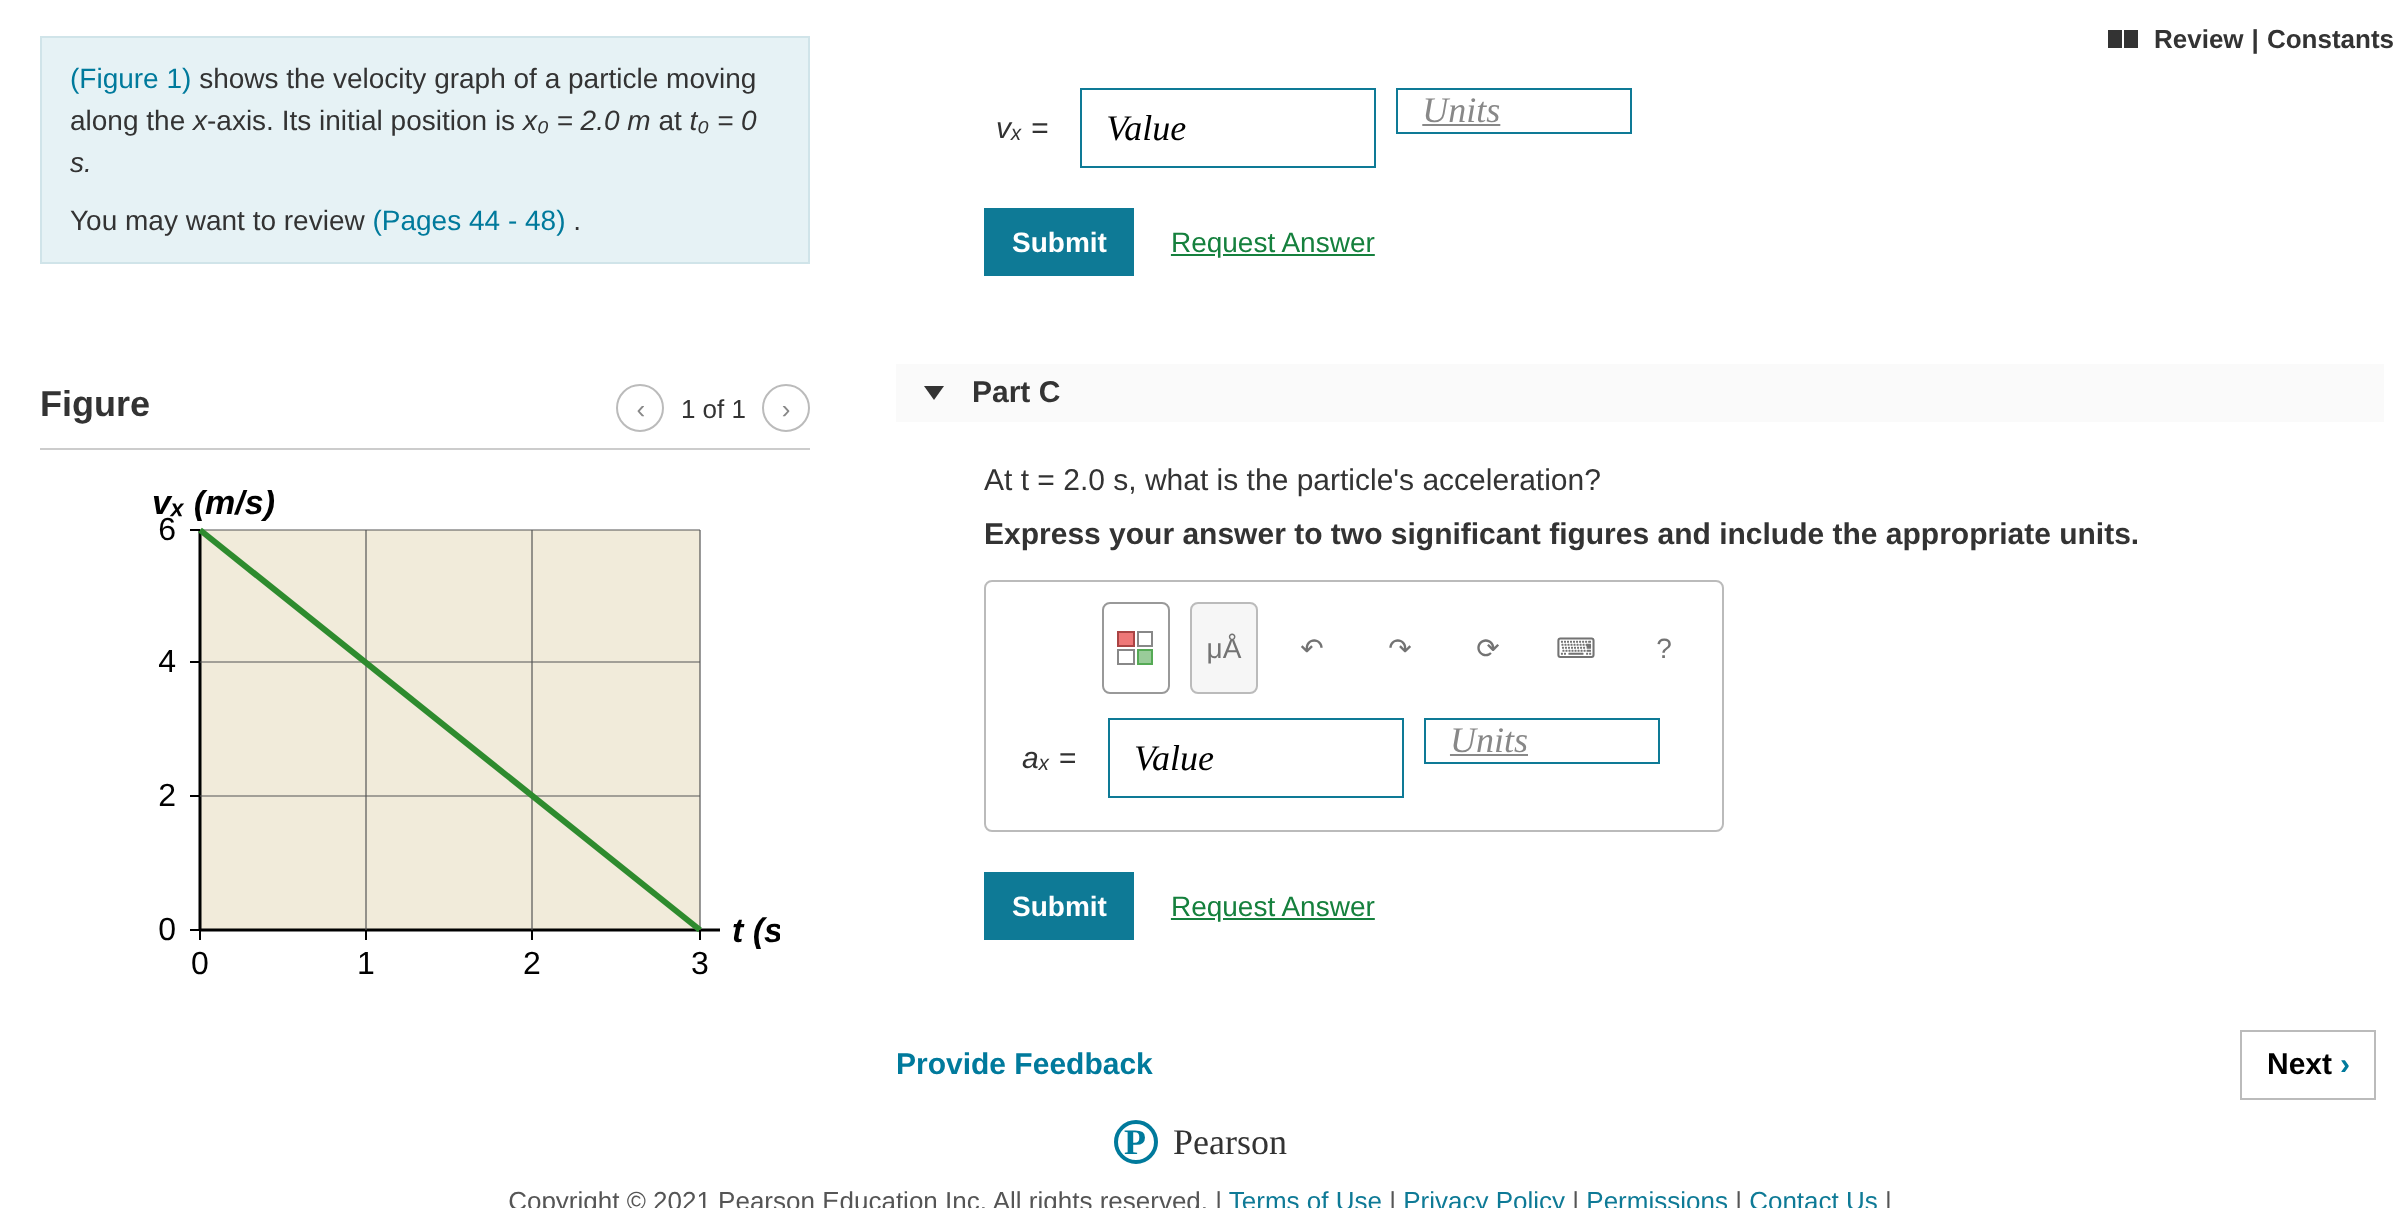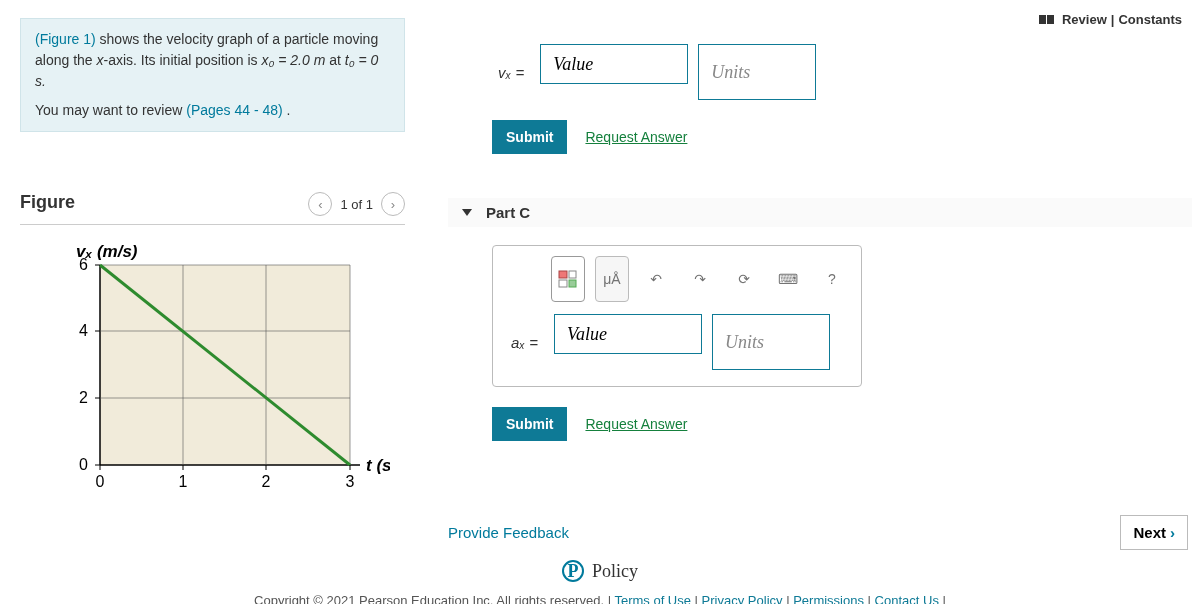--- a/index.html
+++ b/index.html
@@ -12,48 +12,48 @@
   
   .figure-hdr { display: flex; align-items: flex-start; justify-content: space-between; margin-top: 60px; padding-bottom: 8px; border-bottom: 1px solid #ccc; margin-bottom: 20px;}
   .figure-hdr h3 { font-size: 18px; font-weight: bold; }
   .pager { display: flex; align-items: center; gap: 8px; font-size: 13px;}
   .pager-btn { width: 24px; height: 24px; border-radius: 50%; border: 1px solid #bbb; display: flex; align-items: center; justify-content: center; color: #888; cursor: pointer; background:#fff;}
   
   .graph-svg { margin-left: 30px; }
   
   .right-col { position: absolute; left: 448px; top: 0; width: 744px; }
   
-  .top-links { position: absolute; right: 18px; top: 12px; font-size: 13px; font-weight: bold; display:flex; align-items:center; gap:4px;}
+  .top-links { position: absolute; right: 3px; top: 12px; font-size: 13px; font-weight: bold; display:flex; align-items:center; gap:4px;}
   .top-links .sq { display:inline-flex; gap:1px; margin-right:4px;}
   .top-links .sq span{ width:7px;height:9px;background:#333;display:inline-block;}
   
   .answer-block { margin-left: 44px; margin-top: 44px; }
   .ans-row { display: flex; align-items: stretch; gap: 10px; }
   .var-lbl { display:flex; align-items:center; font-style: italic; font-size: 15px; padding: 0 6px;}
   .val-input { width: 148px; height: 40px; border: 1.5px solid #0e7a96; display: flex; align-items: center; padding-left: 12px; font-style: italic; font-family: Georgia, serif; font-size: 18px; color: #000000; }
-  .unit-input { width: 118px; height: 56px; border: 1.5px solid #0e7a96; display: flex; align-items: center; padding-left: 12px; font-style: italic; font-family: Georgia, serif; font-size: 18px; color: #888; }
+  .unit-input { width: 118px; height: 23px; border: 1.5px solid #0e7a96; display: flex; align-items: center; padding-left: 12px; font-style: italic; font-family: Georgia, serif; font-size: 18px; color: #888; text-decoration: underline; }
   
   .submit-row { display: flex; align-items: center; gap: 18px; margin-top: 20px; }
   .submit-btn { background: #0e7a96; color: #fff; padding: 9px 14px; font-size: 14px; font-weight: bold; border:none; cursor:pointer;}
   .req-link { color: #15803d; font-weight: normal; text-decoration: underline; font-size: 14px; cursor:pointer;}
   
   .part-hdr { display: flex; align-items: center; gap: 14px; margin-top: 44px; margin-bottom: 18px; background:#fafafa; padding:6px 0;}
   .part-hdr .tri { width:0;height:0;border-left:5px solid transparent;border-right:5px solid transparent;border-top:7px solid #333; margin-left:14px;}
   .part-hdr h4 { font-size: 15px; font-weight: bold; }
   
   .q-text { margin-left: 44px; font-size: 15px; line-height:1.6; }
   .q-instr { margin-left: 44px; margin-top: 6px; font-weight: bold; font-size: 15px;}
   
   .toolbar-box { margin-left: 44px; margin-top: 14px; border:1px solid #bbb; border-radius:4px; width: 370px; padding: 10px 12px 16px 12px;}
   .toolbar { display:flex; align-items:center; gap:10px; justify-content:flex-end; margin-bottom:12px; margin-left:40px;}
   .tb-btn { width:34px; height:46px; border:1px solid #bbb; border-radius:4px; display:flex; align-items:center; justify-content:center; font-size:14px; color:#737373; background:#f6f6f6; cursor:pointer;}
   .tb-btn.templ { background:#fff; border:1px solid #999; font-size:10px;}
   
   .feedback-row { position:absolute; bottom:54px; left:448px; width:740px; display:flex; align-items:center; justify-content:space-between;}
-  .feedback-link { color:#007a9c; font-size:15px; cursor:pointer;}
+  .feedback-link { color:#007a9c; font-size:15px; cursor:pointer;font-weight:bold;}
   .next-btn { border:1px solid #bbb; background:#fff; padding:8px 12px; font-size:15px; font-weight:bold; display:flex; align-items:flex-start; gap:4px; cursor:pointer;}
   .next-btn .chev { color:#007a9c; font-weight:bold;}
   
   .pearson-row { position:absolute; bottom:22px; left:0; width:1200px; display:flex; align-items:center; justify-content:center; gap:8px; font-size:18px;}
   .pearson-row .p-circ{ width:22px;height:22px;border-radius:50%;border:2px solid #007a9c;color:#007a9c;display:flex;align-items:center;justify-content:center;font-weight:bold;font-family:Georgia,serif;}
   .pearson-row .p-text{ font-family: Georgia, serif;}
   
   .footer { position:absolute; bottom:-4px; left:0; width:1200px; text-align:center; font-size:13px; color:#555;}
   .footer .lnk{ color:#0e7a96;}
 </style>
@@ -128,20 +128,22 @@
     <div class="submit-row">
       <button class="submit-btn">Submit</button>
       <span class="req-link">Request Answer</span>
     </div>
   </div>
 
   <div class="part-hdr">
     <div class="tri"></div>
     <h4>Part C</h4>
   </div>
+  <div class="q-text">At t = 2.0 s, what is the particle's acceleration?</div>
+  <div class="q-instr">Express your answer to two significant figures and include the appropriate units.</div>
 
   <div class="toolbar-box">
     <div class="toolbar">
       <div class="tb-btn templ">
         <svg width="20" height="18">
             <rect x="1" y="1" width="8" height="7" fill="#e77" stroke="#a44"></rect>
             <rect x="11" y="1" width="7" height="7" fill="none" stroke="#888"></rect>
             <rect x="1" y="10" width="8" height="7" fill="none" stroke="#888"></rect>
             <rect x="11" y="10" width="7" height="7" fill="#9c9" stroke="#5a5"></rect>
           </svg>
@@ -169,21 +171,21 @@
 <div class="feedback-row">
   <span class="feedback-link">Provide Feedback</span>
   <button class="next-btn">
       <span>Next</span> 
       <span class="chev">›</span>
     </button>
 </div>
 
 <div class="pearson-row">
   <div class="p-circ">P</div>
-  <div class="p-text">Policy</div>
+  <div class="p-text">Pearson</div>
 </div>
 
 <div class="footer">
   <span>Copyright © 2021 Pearson Education Inc. All rights reserved.</span>
   <span> | </span>
   <span class="lnk">Terms of Use</span>
   <span> | </span>
   <span class="lnk">Privacy Policy</span>
   <span> | </span>
   <span class="lnk">Permissions</span>

